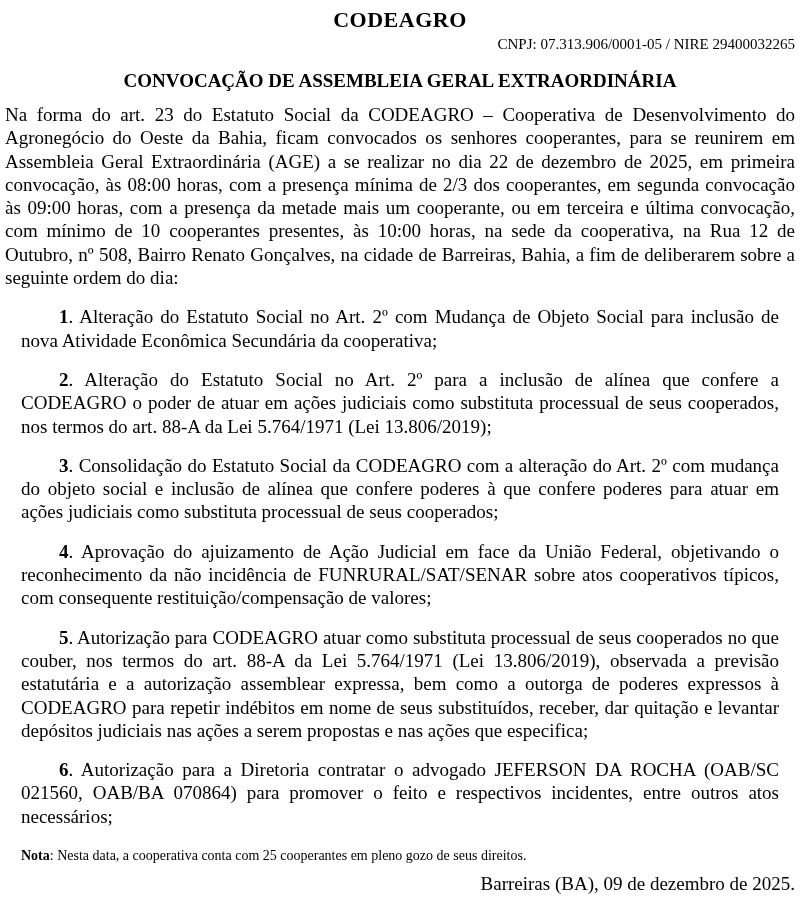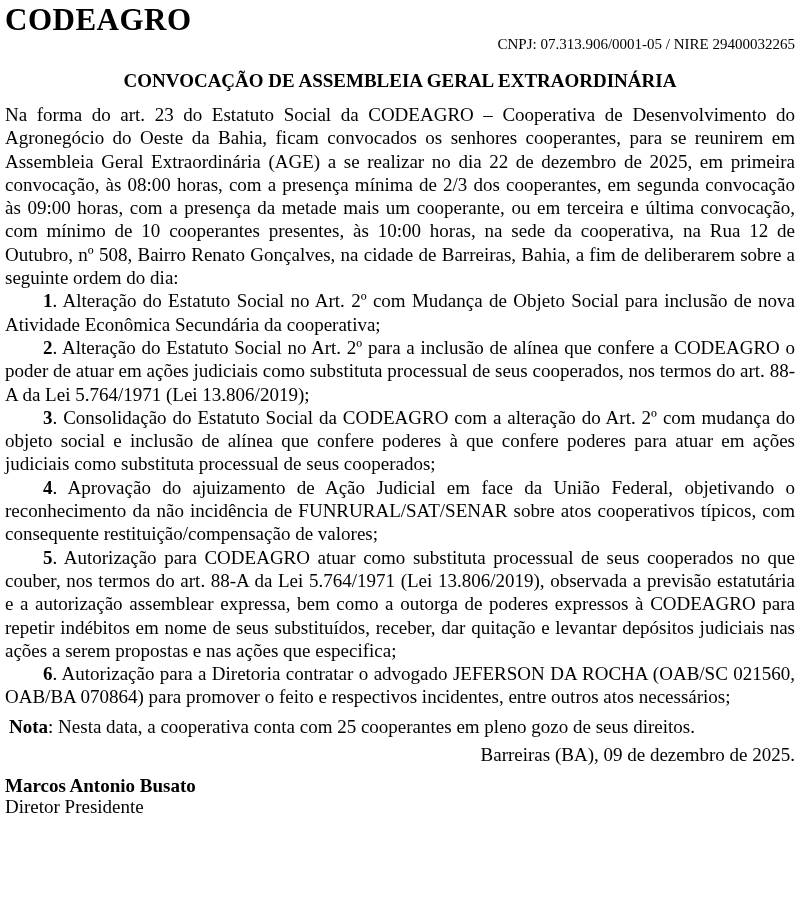--- a/index.html
+++ b/index.html
@@ -11,23 +11,23 @@
   body {
     width: 800px;
     height: 897px;
     font-family: "Liberation Serif", "DejaVu Serif", serif;
     overflow: hidden;
   }
   .doc {
     padding: 4px 5px 0 5px;
   }
   .title {
-    text-align: left;
+    text-align: center;
     font-weight: bold;
-    font-size: 31px;
+    font-size: 22px;
     line-height: 32px;
     letter-spacing: 0.5px;
   }
   .subtitle {
     text-align: center;
     font-size: 20.5px;
     line-height: 21px;
     letter-spacing: -0.4px;
     word-spacing: -1px;
     white-space: nowrap;
@@ -45,27 +45,27 @@
     margin-top: 17px;
   }
   .body-text {
     margin-top: 11px;
     font-size: 19px;
     line-height: 23.3px;
     text-align: justify;
   }
   .para { margin: 0; }
   .agenda-item {
-    margin: 0;
+    margin: 16px;
     text-indent: 38px;
   }
   .num { font-weight: bold; }
   .note {
-    margin: 6px 0 0 4px;
-    font-size: 19px;
+    margin: 6px 0 0 16px;
+    font-size: 14px;
     line-height: 23.3px;
     text-align: justify;
   }
   .note-label { font-weight: bold; }
   .dateline {
     margin-top: 5px;
     text-align: right;
     font-size: 19px;
     line-height: 23.3px;
   }

